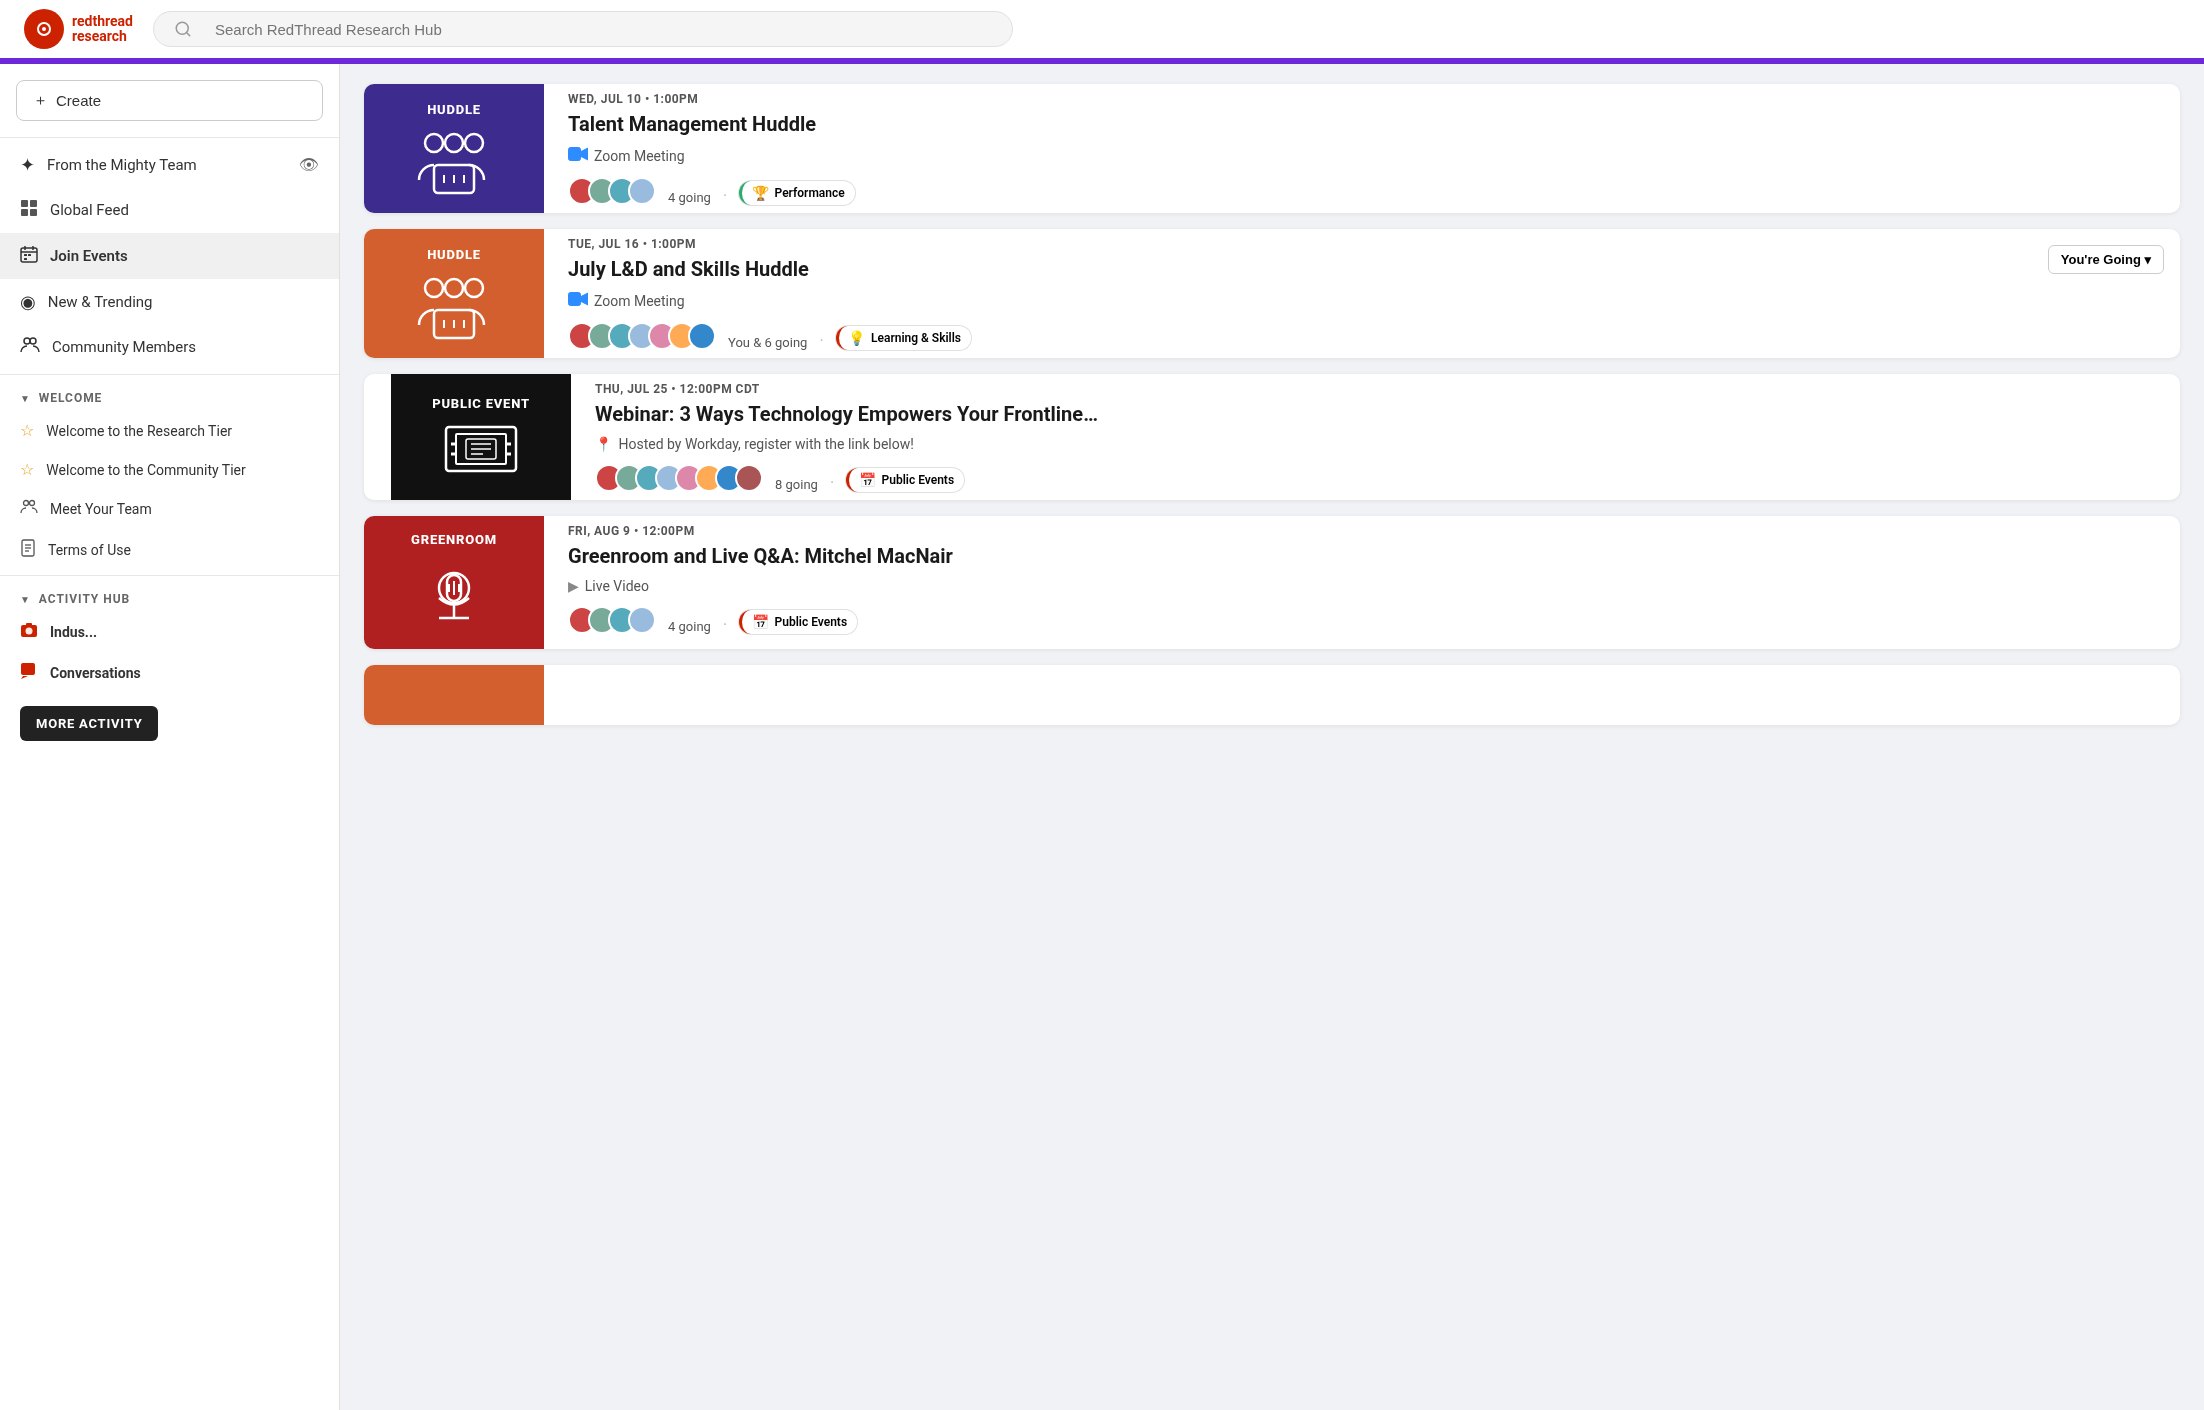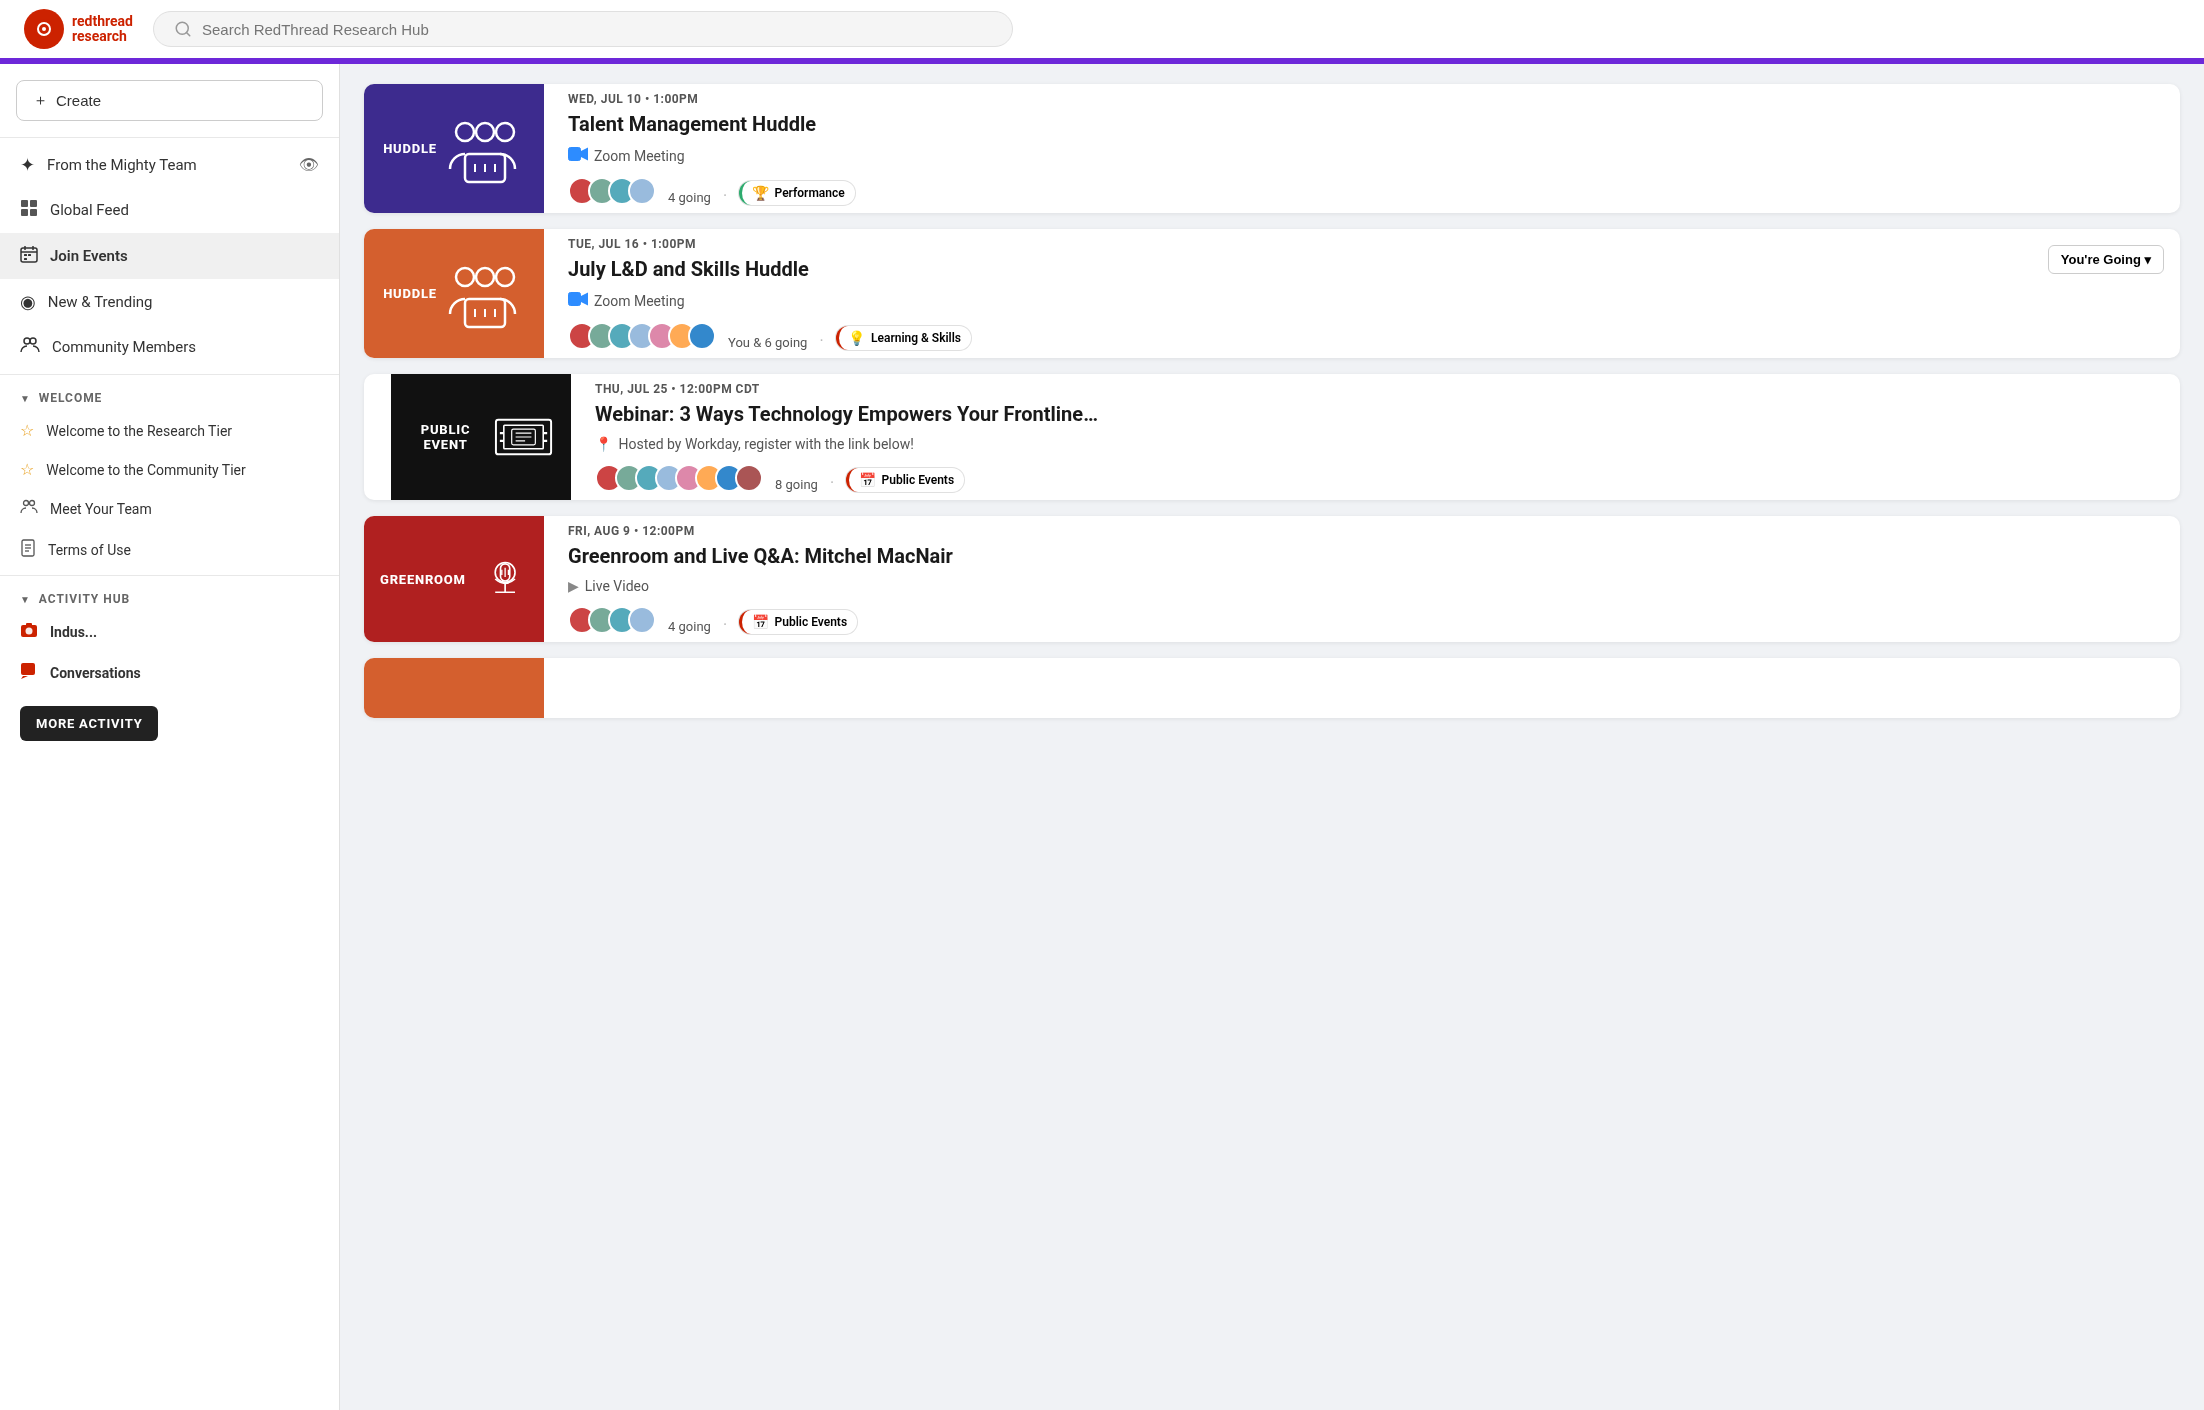--- a/index.html
+++ b/index.html
@@ -12,21 +12,21 @@
     .logo {
       display: flex; align-items: center; gap: 8px; text-decoration: none; flex-shrink: 0;
     }
     .logo-icon {
       width: 40px; height: 40px; background: #cc2200; border-radius: 50%; display: flex; align-items: center; justify-content: center; color: white; font-weight: bold; font-size: 14px;
     }
     .logo-text { display: flex; flex-direction: column; line-height: 1.1; }
     .logo-text span:first-child { color: #cc2200; font-weight: 700; font-size: 14px; }
     .logo-text span:last-child { color: #cc2200; font-weight: 700; font-size: 14px; }
     .search-bar {
-      flex: 1; max-width: 860px; display: flex; align-items: center; background: #f5f5f5; border-radius: 24px; padding: 8px 20px; gap: 10px; border: 1px solid #e0e0e0;
+      flex: 1; max-width: 860px; display: flex; align-items: center; background: #f5f5f5; border-radius: 24px; padding: 8px 20px; gap: 23px; border: 1px solid #e0e0e0;
     }
     .search-bar input {
       border: none; background: transparent; outline: none; font-size: 15px; color: #666; width: 100%;
     }
     .search-icon-svg { color: #999; flex-shrink: 0; }
 
     
     .layout { display: flex; flex: 1; overflow: hidden; }
 
     
@@ -61,21 +61,21 @@
       margin: 12px 20px; background: #222; color: white; padding: 10px 16px; border-radius: 6px; font-size: 13px; font-weight: 700; letter-spacing: 0.06em; cursor: pointer; display: inline-block; text-transform: uppercase;
     }
 
     
     .main-content { flex: 1; overflow-y: auto; padding: 20px 24px; background: #f0f2f5; }
 
     .event-card {
       background: white; border-radius: 10px; margin-bottom: 16px; display: flex; overflow: hidden; box-shadow: 0 1px 4px rgba(0,0,0,0.08); position: relative;
     }
     .event-thumbnail {
-      width: 180px; flex-shrink: 0; display: flex; align-items: center; justify-content: center; flex-direction: row; gap: 8px; padding: 16px;
+      width: 180px; flex-shrink: 0; display: flex; align-items: center; justify-content: center; flex-direction: column; gap: 8px; padding: 16px;
     }
     .event-thumbnail .event-type-label {
       color: white; font-weight: 800; font-size: 13px; letter-spacing: 0.06em; text-align: center;
     }
     .event-thumbnail svg { color: white; }
 
     .thumb-purple { background: #3d2b8e; }
     .thumb-orange { background: #d45f2e; }
     .thumb-black { background: #111; margin-left: 27px; }
     .thumb-red { background: #b02020; gap: 16px; }

